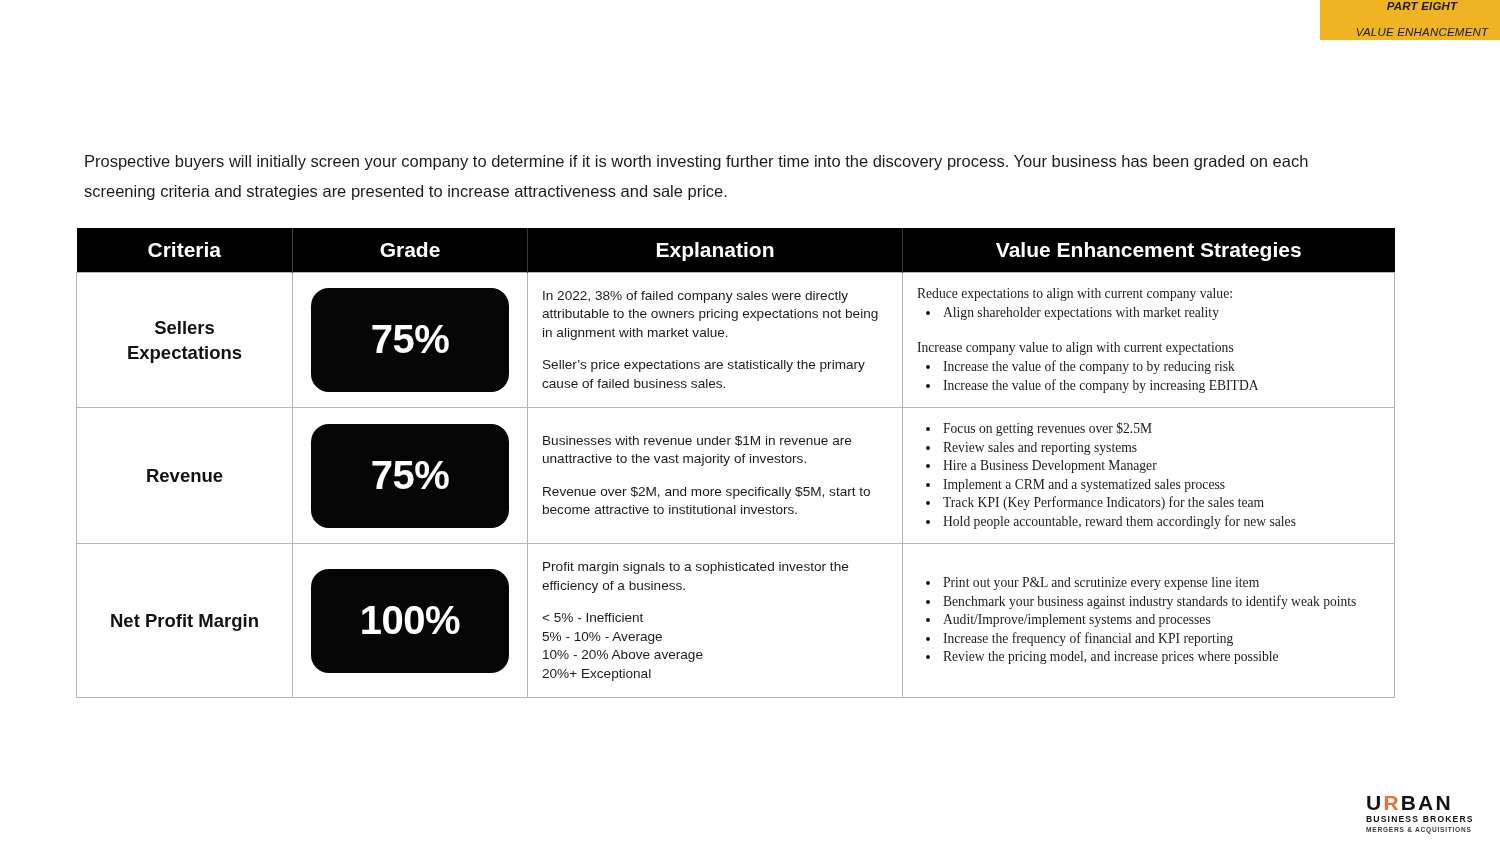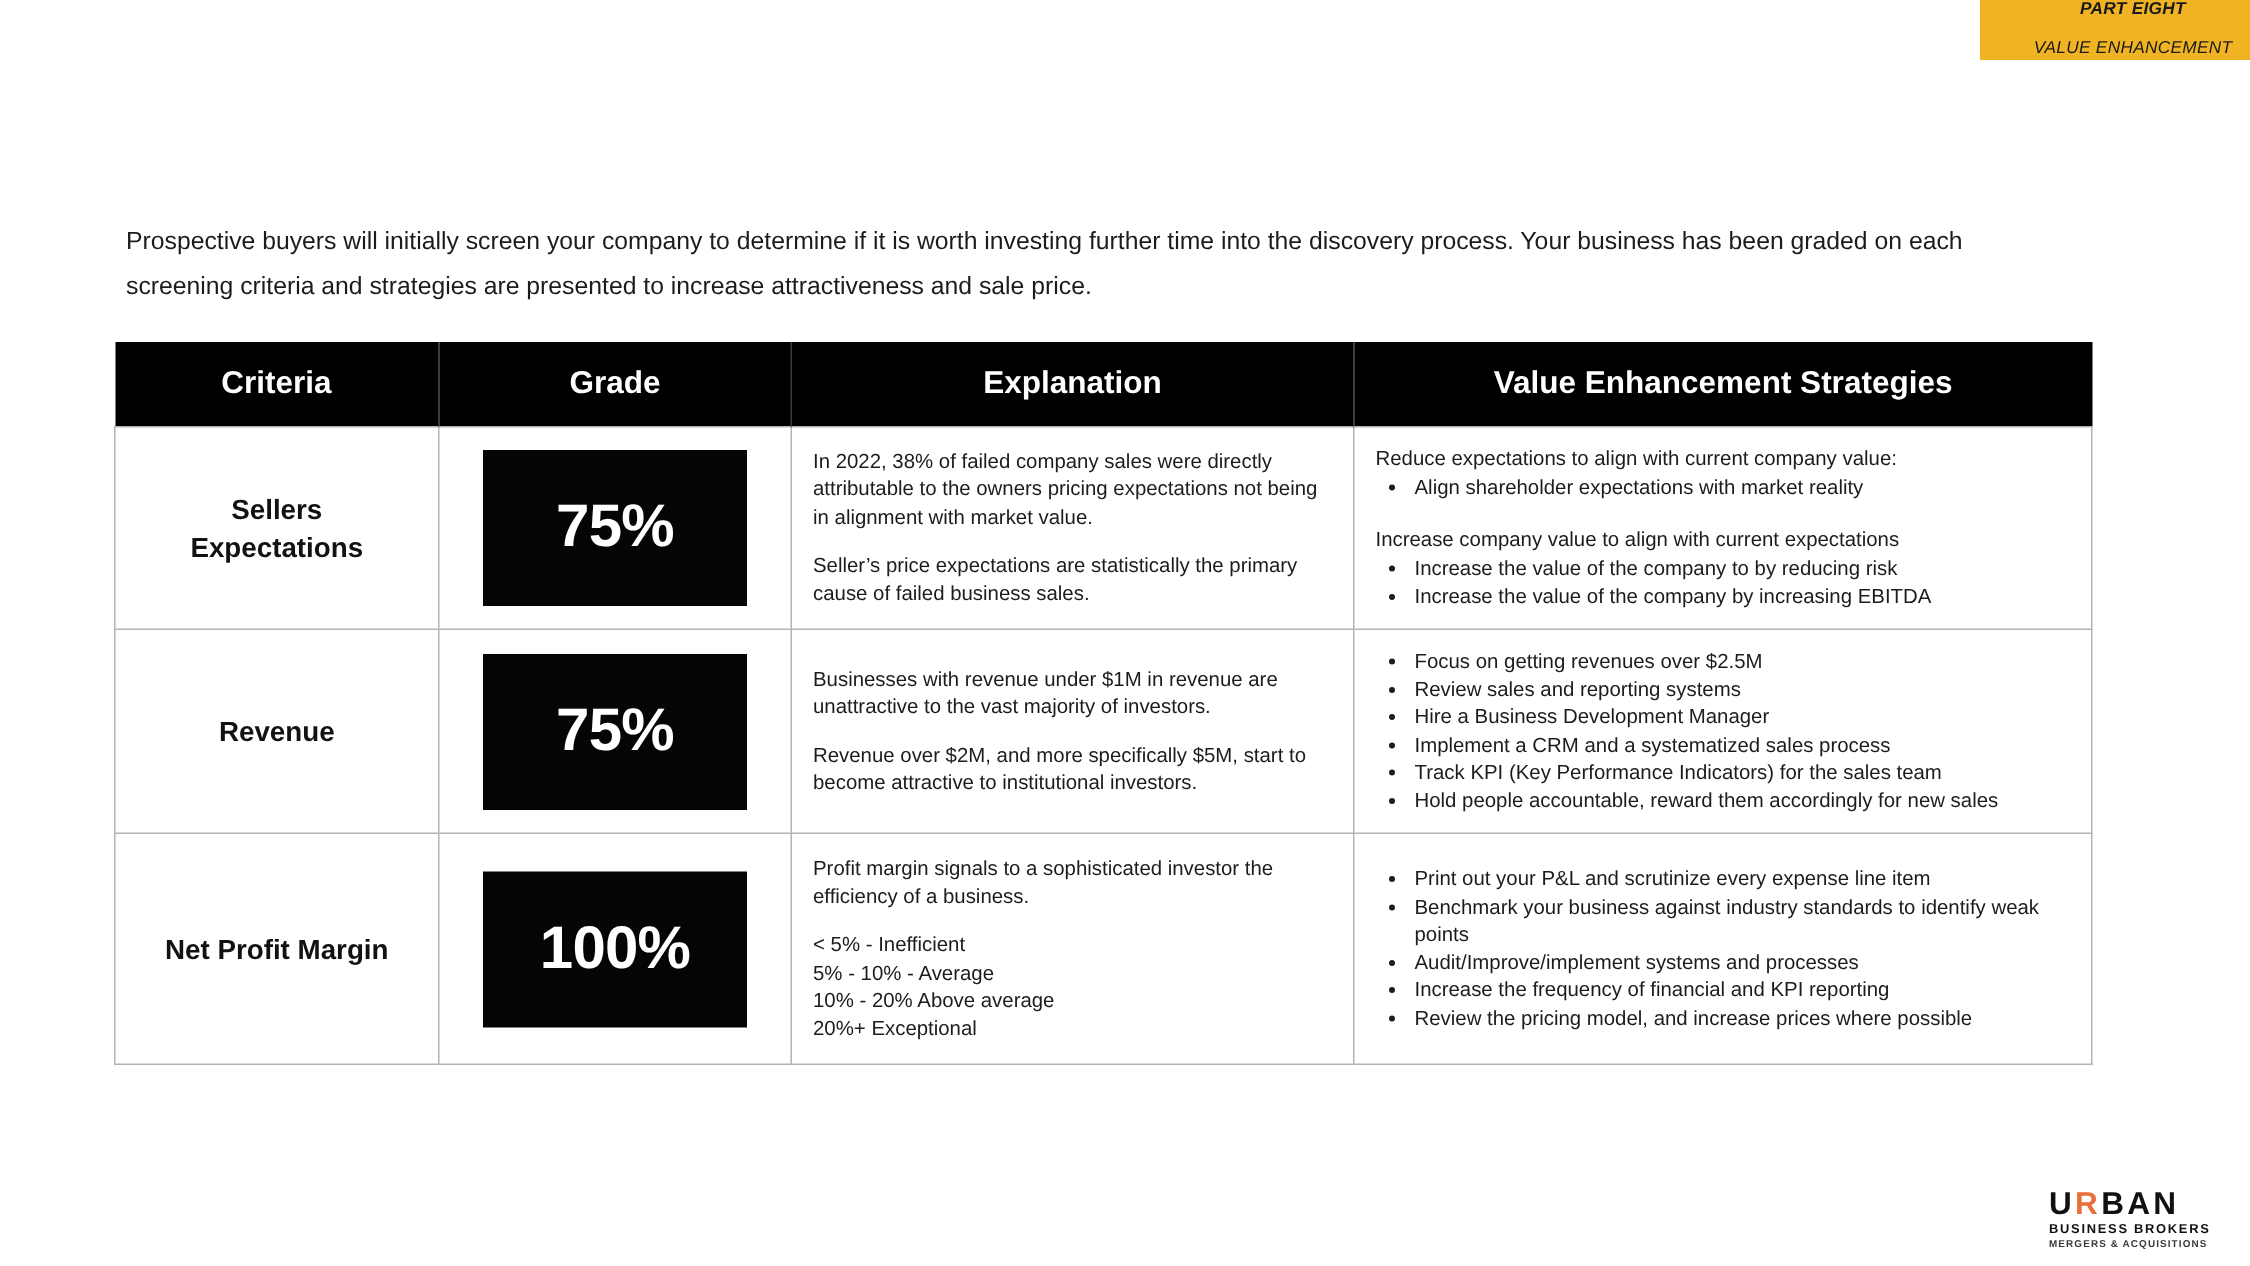--- a/index.html
+++ b/index.html
@@ -52,53 +52,53 @@
     width: 1318px; border-collapse: collapse; table-layout: fixed;
   }
   .tbl col.c1 { width: 216px; }
   .tbl col.c2 { width: 235px; }
   .tbl col.c3 { width: 375px; }
   .tbl col.c4 { width: 492px; }
 
   .tbl thead th {
     background: #000000; color: #ffffff;
     font-size: 21px; font-weight: bold;
-    height: 56px; text-align: center; vertical-align: middle;
+    height: 44px; text-align: center; vertical-align: middle;
     border-right: 1px solid #3b3b3b;
   }
   .tbl thead th:last-child { border-right: none; }
 
   .tbl tbody td {
     border: 1px solid #b4b4b4;
     vertical-align: middle;
     background: #ffffff;
   }
   .tbl tbody tr td:first-child { border-left: 1px solid #b4b4b4; }
 
   .cell-criteria {
     text-align: center; font-size: 18.5px; font-weight: bold;
     color: #121212; line-height: 25px; padding: 4px 10px;
   }
   .cell-grade { text-align: center; padding: 10px; }
   .grade-box {
     display: inline-flex; align-items: center; justify-content: center;
-    width: 176px; height: 104px; background: #050505;
-    color: #ffffff; font-size: 40px; font-weight: bold; letter-spacing: -0.5px;
+    width: 198px; height: 104px; background: #050505;
+    color: #ffffff; font-size: 40px; font-weight: bold; letter-spacing: -0.5px; border-radius: 18px;
   }
   .cell-expl {
     padding: 14px 16px 14px 14px; font-size: 13.6px; line-height: 18.5px;
     color: #1c1c1c; vertical-align: middle;
   }
   .cell-expl p { margin: 0 0 14px 0; }
   .cell-expl p:last-child { margin-bottom: 0; }
   .cell-expl .tiers { line-height: 18.5px; }
 
   .cell-strat {
     padding: 12px 14px 12px 14px; font-size: 13.6px; line-height: 18.5px;
-    color: #1c1c1c; vertical-align: middle;
+    color: #1c1c1c; vertical-align: middle; font-family: Liberation Serif, serif;
   }
   .cell-strat .lead { margin: 0 0 1px 0; }
   .cell-strat ul { margin: 0 0 0 0; padding-left: 24px; list-style: disc; }
   .cell-strat ul li { margin: 0; padding-left: 2px; }
   .cell-strat .gap { height: 16px; }
 
   
   .footer-text {
     position: absolute; left: 32px; top: 800px;
     font-size: 16.5px; color: #1a1a1a;

